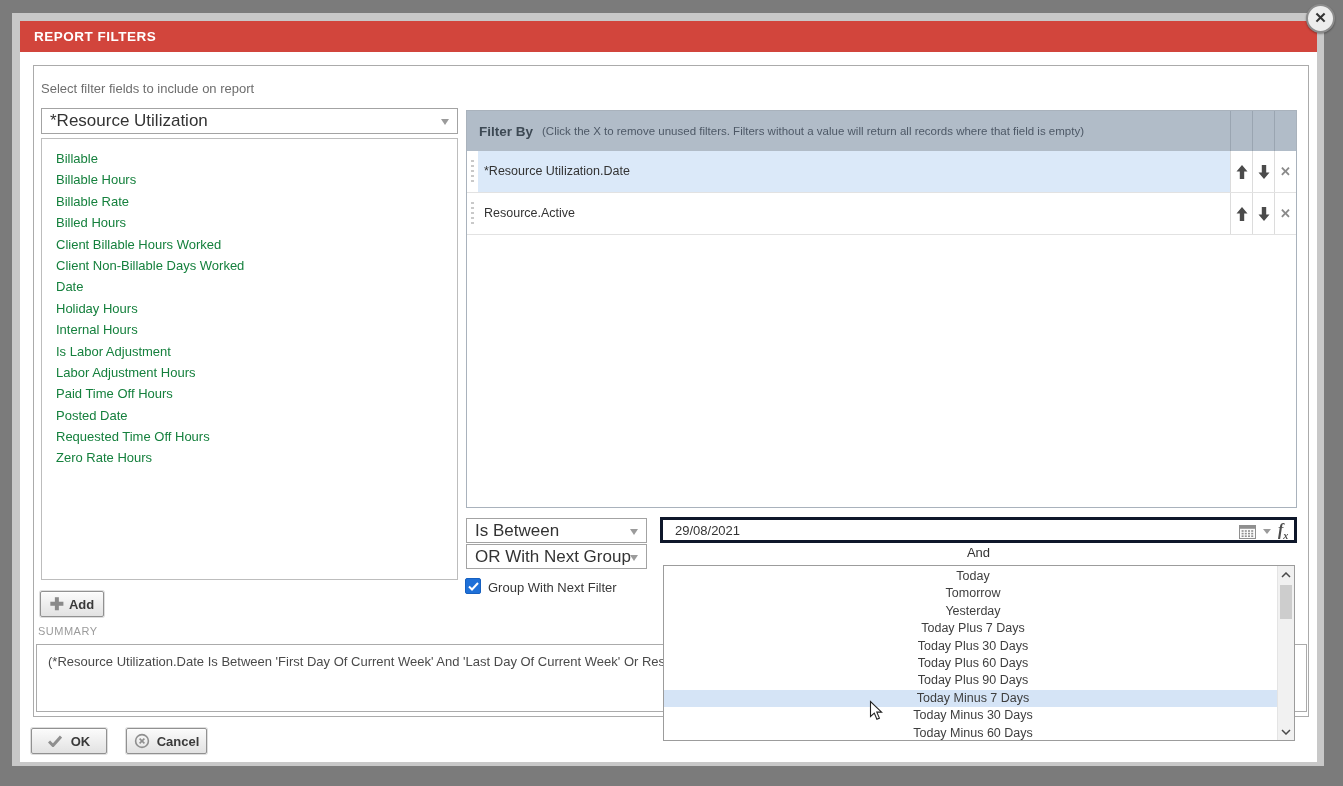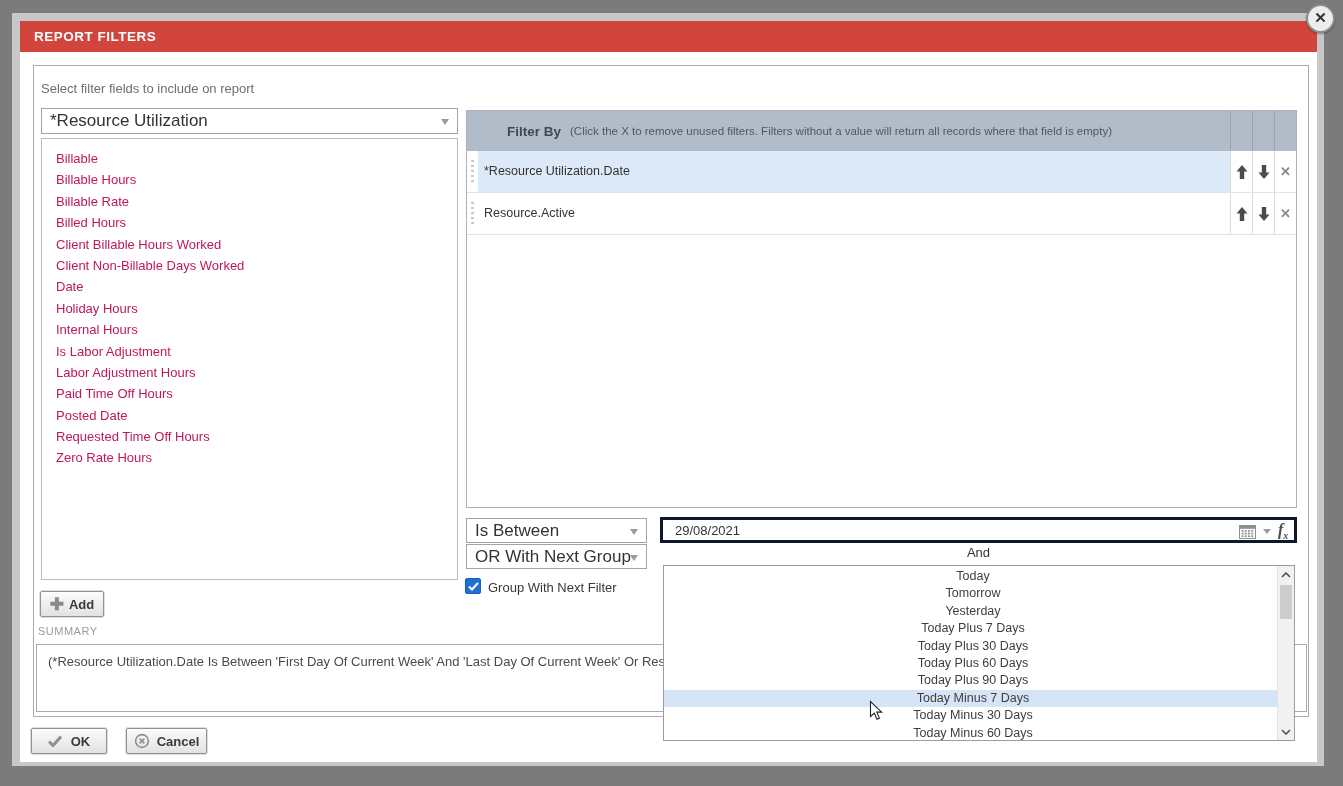--- a/index.html
+++ b/index.html
@@ -15,35 +15,35 @@
            border:2px solid #8c8c8c; color:#333; font-weight:bold; font-size:15px; text-align:center;
            line-height:24px; box-shadow:0 1px 2px rgba(0,0,0,.35); z-index:40; cursor:pointer; }
   .innerbox { left:33px; top:65px; width:1276px; height:652px; border:1px solid #ababab; background:#fff; }
 
   .instruction { left:41px; top:81px; font-size:13px; color:#6e6e6e; }
   .dd { background:#fff; border:1px solid #a3a3a3; font-size:17px; color:#333; line-height:23px; padding-left:8px; cursor:pointer; }
   .dd .arr { position:absolute; right:8px; top:50%; margin-top:-2px; width:0; height:0;
              border-left:4.5px solid transparent; border-right:4.5px solid transparent; border-top:6px solid #9b9b9b; }
   .entity-dd { left:41px; top:108px; width:417px; height:26px; line-height:24px; }
   .fieldlist { left:41px; top:138px; width:417px; height:442px; border:1px solid #bdbdbd; background:#fff; padding-top:9px; overflow:hidden; }
-  .field-item { height:21.4px; line-height:21.4px; padding-left:14px; font-size:13px; color:#be185d; }
+  .field-item { height:21.4px; line-height:21.4px; padding-left:14px; font-size:13px; color:#15803d; }
 
   .btn { background:linear-gradient(#fbfbfb,#e2e2e2); border:1px solid #919191; border-radius:2px;
          box-shadow:inset 0 1px 0 rgba(255,255,255,.7), 0 0 0 1px #dedede; font-weight:bold; color:#3a3a3a;
          font-size:13px; cursor:pointer; display:flex; align-items:center; justify-content:center; }
   .addbtn { left:40px; top:591px; width:64px; height:26px; gap:5px; }
   .plus { color:#8a8a8a; font-weight:bold; font-size:17px; line-height:15px; }
 
   .sumlabel { left:38px; top:625px; font-size:11px; color:#9b9b9b; letter-spacing:.5px; }
   .sumbox { left:36px; top:644px; width:1271px; height:68px; border:1px solid #ababab; background:#fff;
             padding:9px 0 0 11px; font-size:13px; color:#4a4a4a; white-space:nowrap; overflow:hidden; }
 
   .grid { left:466px; top:110px; width:831px; height:398px; border:1px solid #a9b2bc; background:#fff; overflow:hidden; }
   .ghead { height:40px; background:#b1bcc8; display:flex; align-items:center; }
-  .gtitle { font-weight:bold; font-size:13.5px; color:#3d4954; padding-left:12px; white-space:nowrap;margin-left:28px; }
+  .gtitle { font-weight:bold; font-size:13.5px; color:#3d4954; padding-left:12px; white-space:nowrap; }
   .gnote { font-size:11.5px; color:#4d5866; padding-left:9px; flex:1; white-space:nowrap; overflow:hidden; }
   .gcol { width:22px; height:40px; border-left:1px solid #9aa5b1; flex:none; }
   .frow { display:flex; height:42px; border-bottom:1px solid #e2e2e2; background:#fff; cursor:pointer; }
   .frow .drag { width:11px; display:flex; align-items:center; justify-content:center; flex:none; cursor:grab; }
   .frow .drag i { display:block; width:3px; height:24px;
                   background:repeating-linear-gradient(to bottom,#c9c9c9 0 2px, transparent 2px 5px); }
   .frow .flabel { flex:1; line-height:41px; padding-left:6px; font-size:12.5px; color:#333; overflow:hidden; }
   .frow.sel .flabel { background:#dbe9f9; }
   .frow .acell { width:22px; flex:none; display:flex; align-items:center; justify-content:center;
                  border-left:1px solid #dcdcdc; cursor:pointer; }

